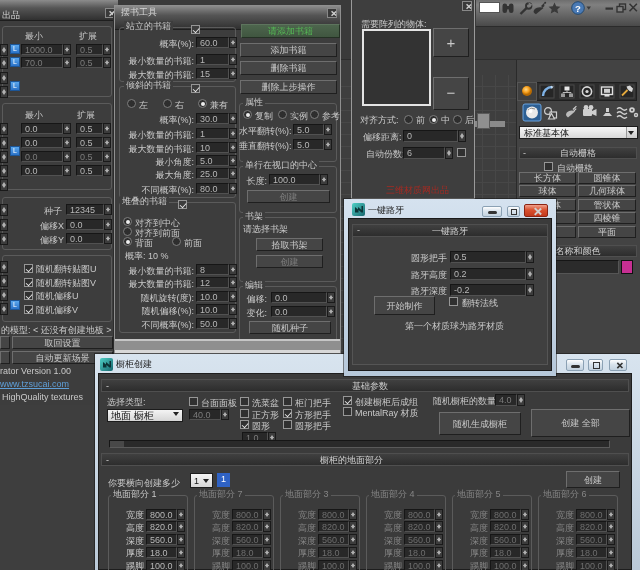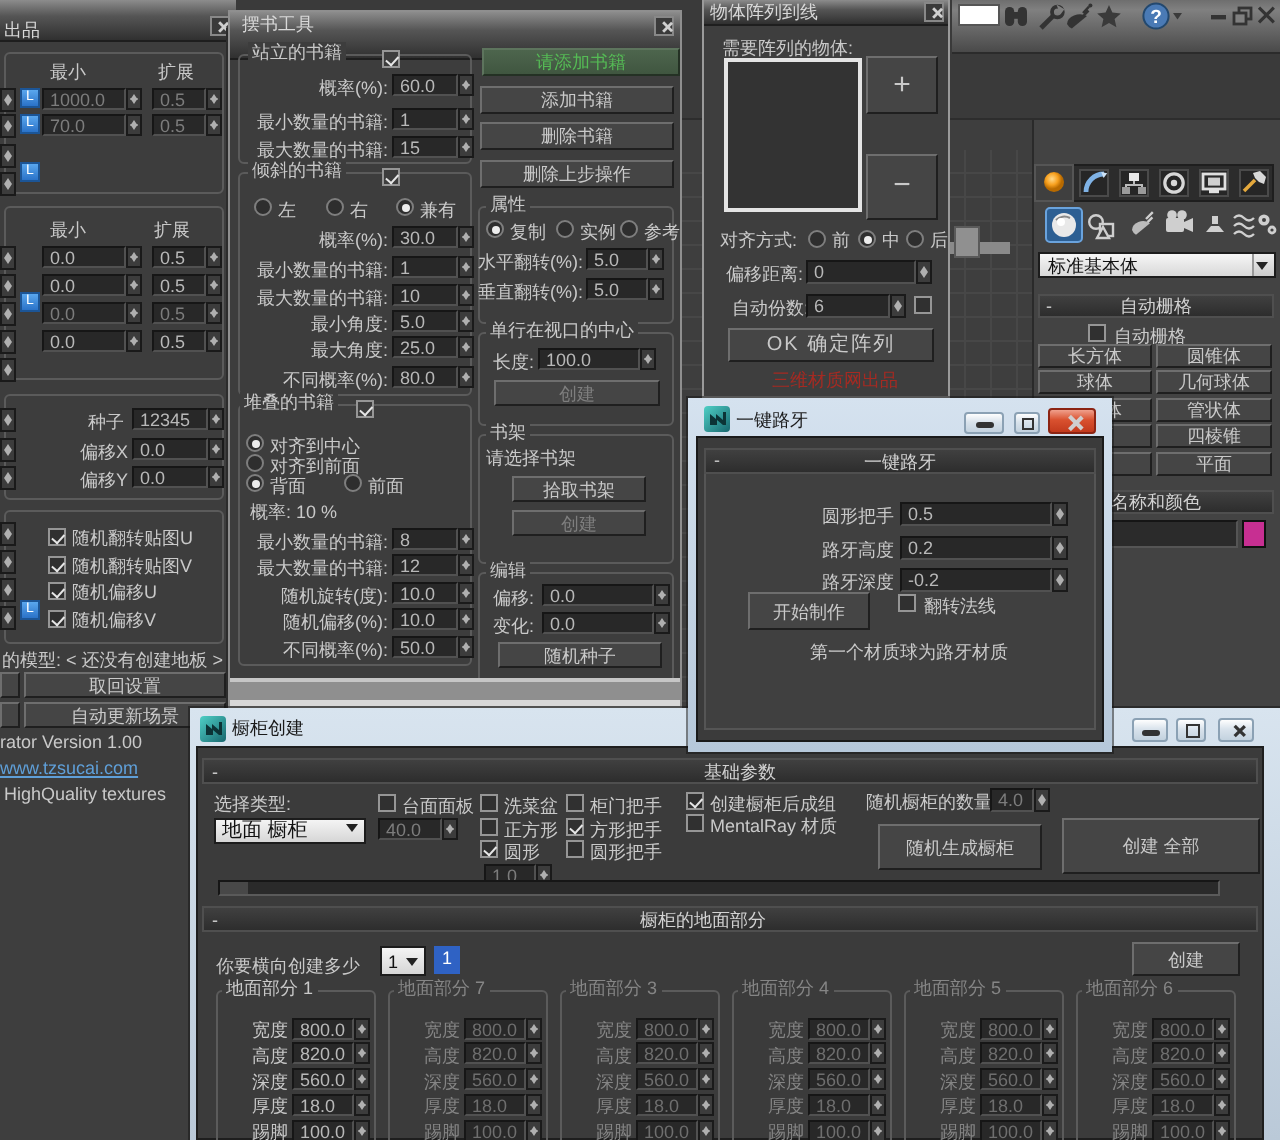--- a/index.html
+++ b/index.html
@@ -385,21 +385,20 @@
         <div class="sp" style="left:212px;top:286px;height:11px"></div>
   <div class="t tr" style="left:126px;top:302px;width:26px">变化:</div>
   <div class="inp" style="left:156px;top:300px;width:56px;height:11px">0.0</div>
         <div class="sp" style="left:212px;top:300px;height:11px"></div>
   <div class="btn" style="left:134px;top:315px;width:82px;height:13px;line-height:12px">随机种子</div>
  </div>
  <div class="ab" style="left:0;top:333px;width:225px;height:14px;background:linear-gradient(#c6c6c6 0 2px,#8f8f8f 2px 11px,#d8d8d8 11px 14px)"></div>
 </div>
 
 <div id="apanel" class="ab" style="left:351px;top:0;width:124px;height:199px;background:#3e3e3e;border:1px solid #9a9a9a;border-top:none">
- <div class="ptb" style="left:0;top:0;width:122px;height:13px;line-height:12px;padding-left:3px">物体阵列到线</div>
  <div class="pcl" style="left:110px;top:1px">
         <span class="xx" style="left:1px;top:0;transform:scale(.7)"></span>
       </div>
  <div class="t" style="left:9px;top:19px">需要阵列的物体:</div>
  <div class="ab" style="left:10px;top:29px;width:69px;height:77px;background:#333;border:2px solid #e4e4e4"></div>
  <div class="btn" style="left:81px;top:28px;width:36px;height:29px;font-size:15px;line-height:27px">+</div>
  <div class="btn" style="left:81px;top:77px;width:36px;height:33px;font-size:15px;line-height:30px">−</div>
  <div class="t" style="left:8px;top:115px">对齐方式:</div>
  <div class="rad" style="left:52px;top:115px"></div>
       <div class="t" style="left:64px;top:115px">前</div>
@@ -407,21 +406,20 @@
       <div class="t" style="left:89px;top:115px">中</div>
  <div class="rad" style="left:101px;top:115px"></div>
       <div class="t" style="left:113px;top:115px">后</div>
  <div class="t" style="left:11px;top:132px">偏移距离:</div>
  <div class="inp" style="left:51px;top:130px;width:55px;height:12px">0</div>
  <div class="sp" style="left:106px;top:130px;height:12px"></div>
  <div class="t" style="left:14px;top:149px">自动份数:</div>
  <div class="inp" style="left:51px;top:147px;width:42px;height:12px">6</div>
  <div class="sp" style="left:93px;top:147px;height:12px"></div>
  <div class="chk" style="left:105px;top:148px"></div>
- <div class="btn" style="left:12px;top:164px;width:103px;height:17px;font-size:10px;line-height:16px;letter-spacing:1px">OK 确定阵列</div>
  <div class="t" style="left:34px;top:185px;color:#a52a22">三维材质网出品</div>
 </div>
 
 <div id="cpanel" class="ab" style="left:95px;top:354px;width:545px;height:216px;background:linear-gradient(#d8e4ef,#bac9d8);box-shadow:0 0 0 1px rgba(20,20,20,.5)">
  <svg class="ab" style="left:5px;top:4px" width="13" height="13" viewBox="0 0 13 13">
         <rect width="13" height="13" rx="2" fill="url(#mg)"></rect>
         <path d="M3 9.5 V4 l3 2.5 V4 l3.5 3 V3 h1.5 v6.5 h-1.5 L6.5 7 V9.5z" fill="#0c3336"></path>
       </svg>
  <div class="t" style="left:21px;top:5px;color:#1a1a1a">橱柜创建</div>
  <div class="wbtn" style="left:471px;top:5px;width:18px;height:12px">

